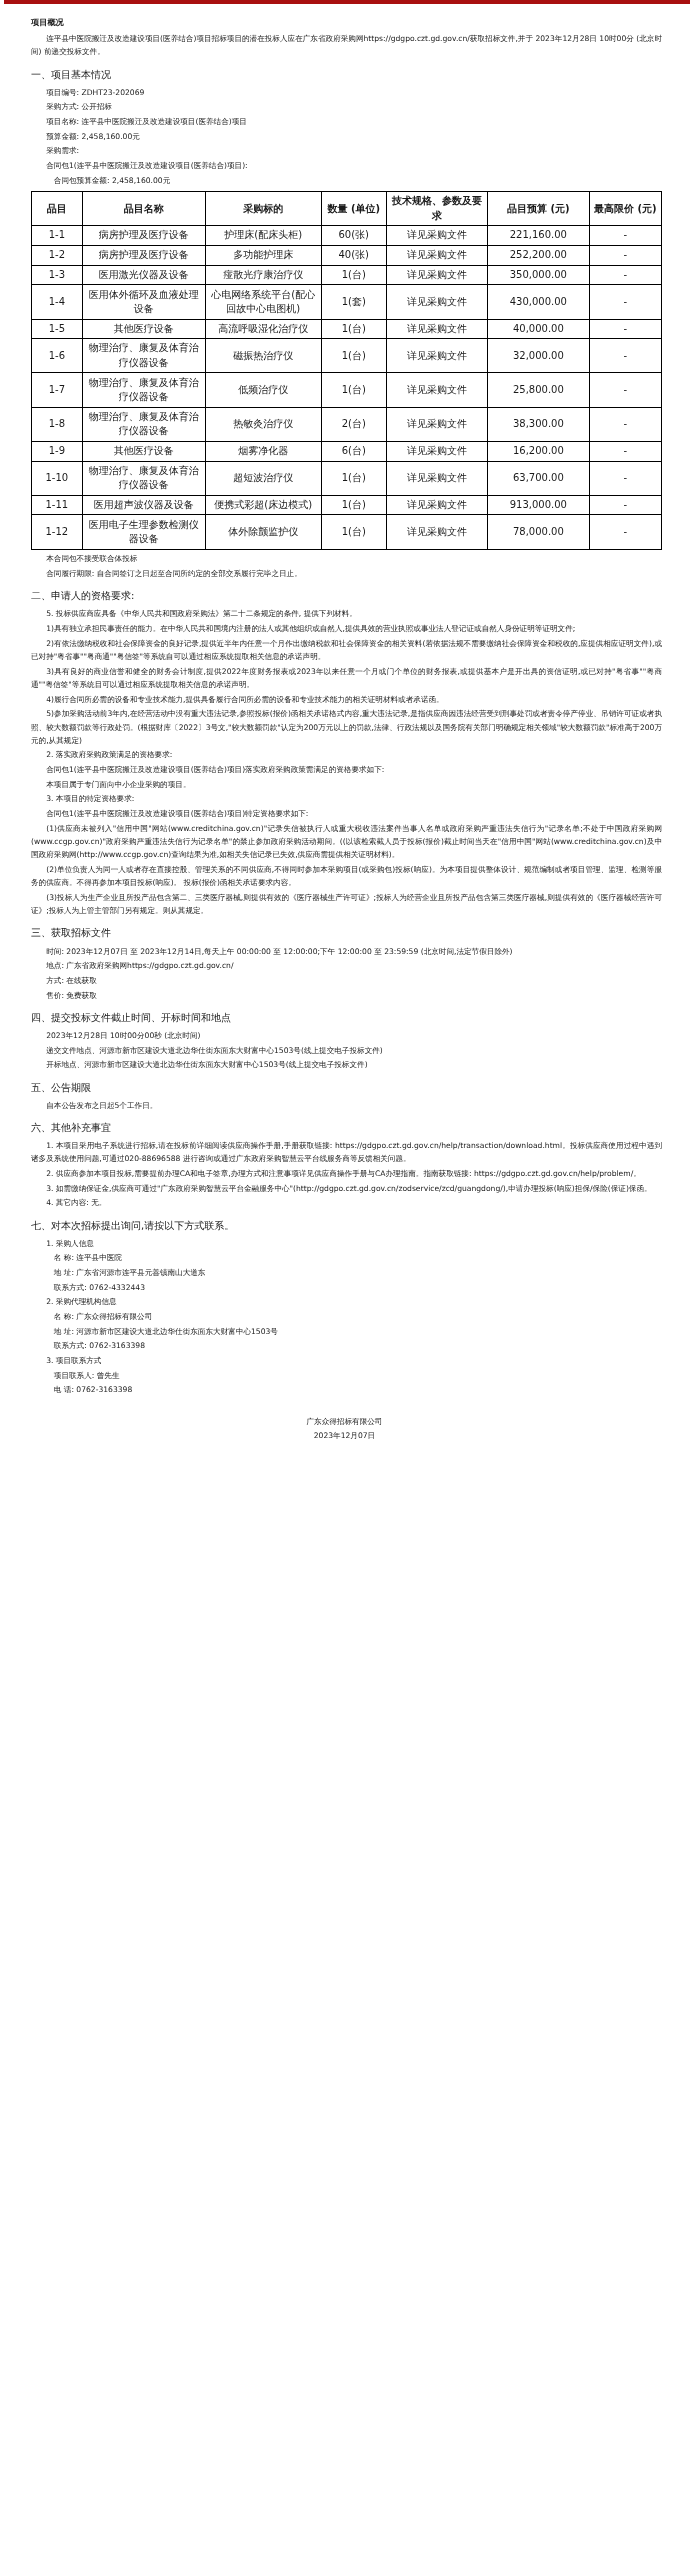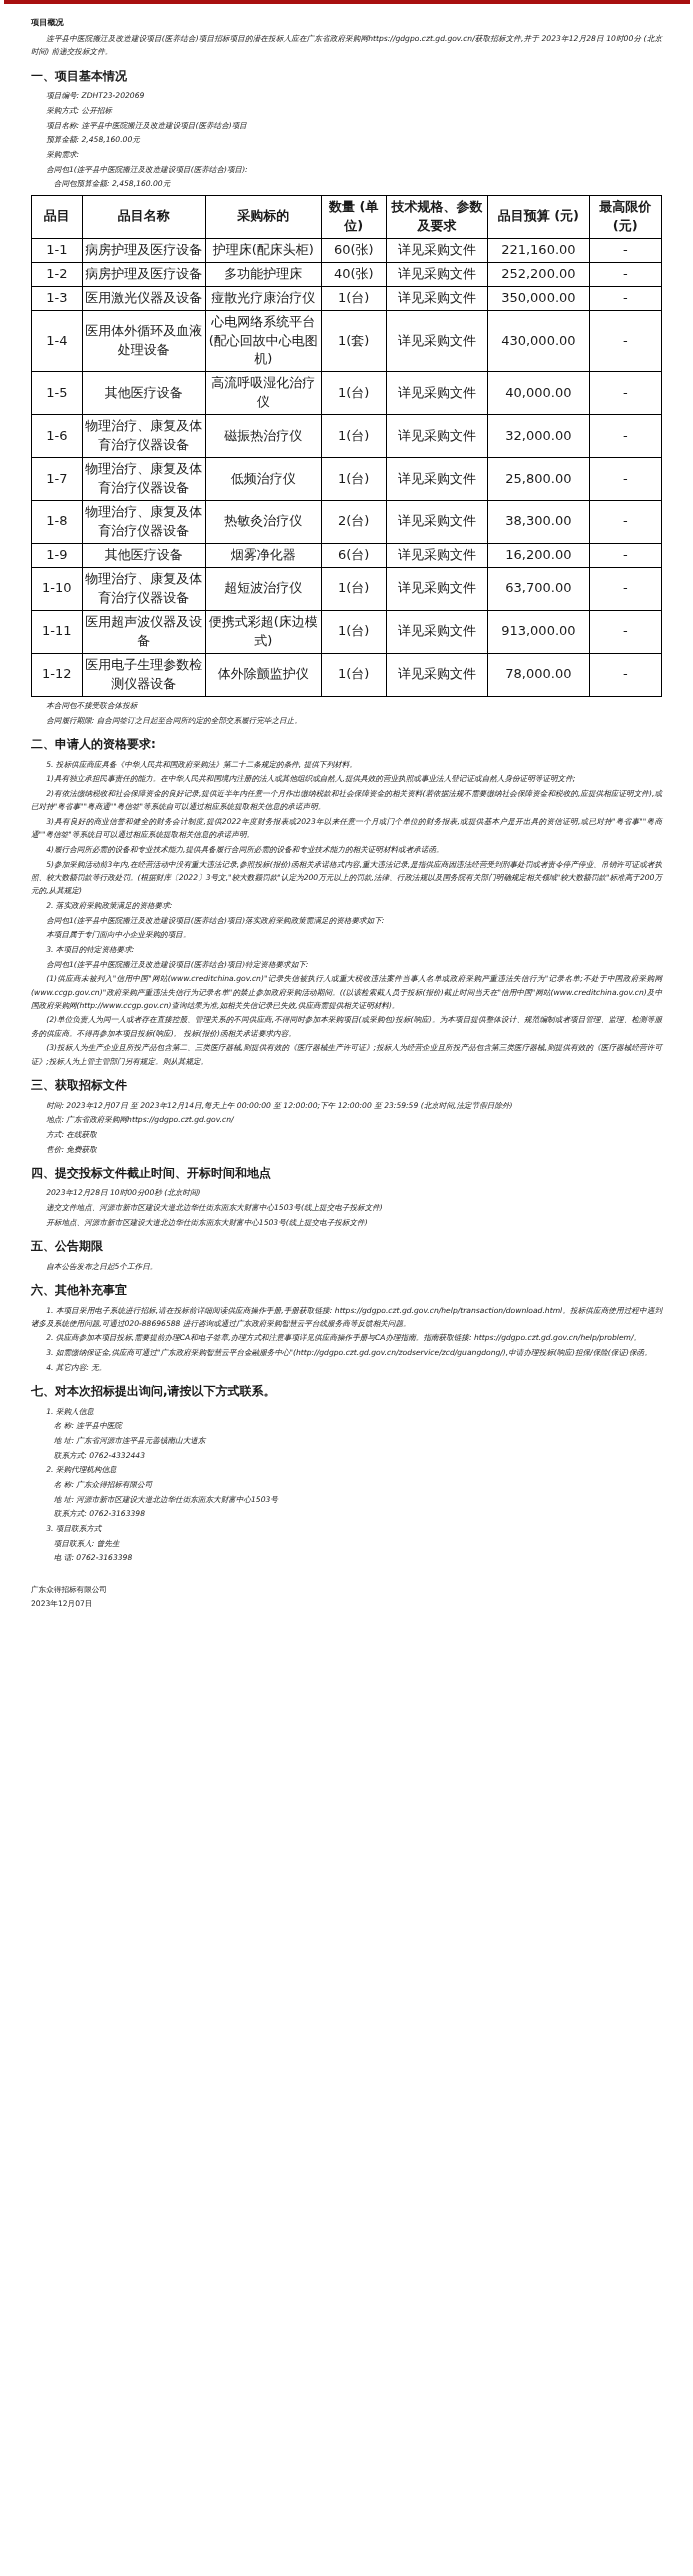--- a/index.html
+++ b/index.html
@@ -1,34 +1,34 @@
 <!DOCTYPE html>
 <html style="font-size:11px"><head>
 <meta charset="utf-8">
 <style>
   html,body{margin:0;padding:0;background:#ffffff;}
   body{font-family:"DejaVu Sans","Liberation Sans",sans-serif;color:#1a1a1a;font-size:7.6px;line-height:1.75;}
   .page{width:686px;margin:0 auto;padding:0 0 27.5px 0;box-sizing:border-box;position:relative;}
   .topbar{height:4.1px;background:#a81010;width:100%;}
   .inner{padding:9.6px 27.5px 0 27.5px;}
-  .sec-title{font-weight:bold;font-size:12px;margin:6.9px 0 2.7px 0;}
-  p{margin:0 0 1.4px 0;text-align:justify;font-style:italic;}
+  .sec-title{font-weight:normal;font-size:10px;margin:6.9px 0 2.7px 0;}
+  p{margin:0 0 1.4px 0;text-align:justify;}
   .indent{text-indent:2em;}
-  table.items{border-collapse:collapse;width:100%;margin:4.1px 0 2.7px 0;font-size:13px;}
+  table.items{border-collapse:collapse;width:100%;margin:4.1px 0 2.7px 0;font-size:10px;}
   table.items th,table.items td{border:0.7px solid #000;padding:2.1px 1.4px;text-align:center;vertical-align:middle;line-height:1.45;}
   table.items th{font-weight:bold;}
   .col1{width:7%;}
   .col2{width:17%;}
   .col3{width:16%;}
   .col4{width:9%;}
   .col5{width:14%;}
   .col6{width:14%;}
   .col7{width:10%;}
   .note{margin-top:2.7px;}
-  .footer{margin-top:18px;text-align:left;padding-right:4.1px;}
+  .footer{margin-top:18px;text-align:center;padding-right:4.1px;}
   .footer div{line-height:1.9;}
   .hd-box{margin:1.4px 0 5.5px 0;}
   .hd-title{font-weight:bold;font-size:8.2px;margin-bottom:2.7px;}
   .ind3{text-indent:3em;}
 </style>
 </head>
 <body>
 
 <div class="page">
   <div class="topbar"></div>

